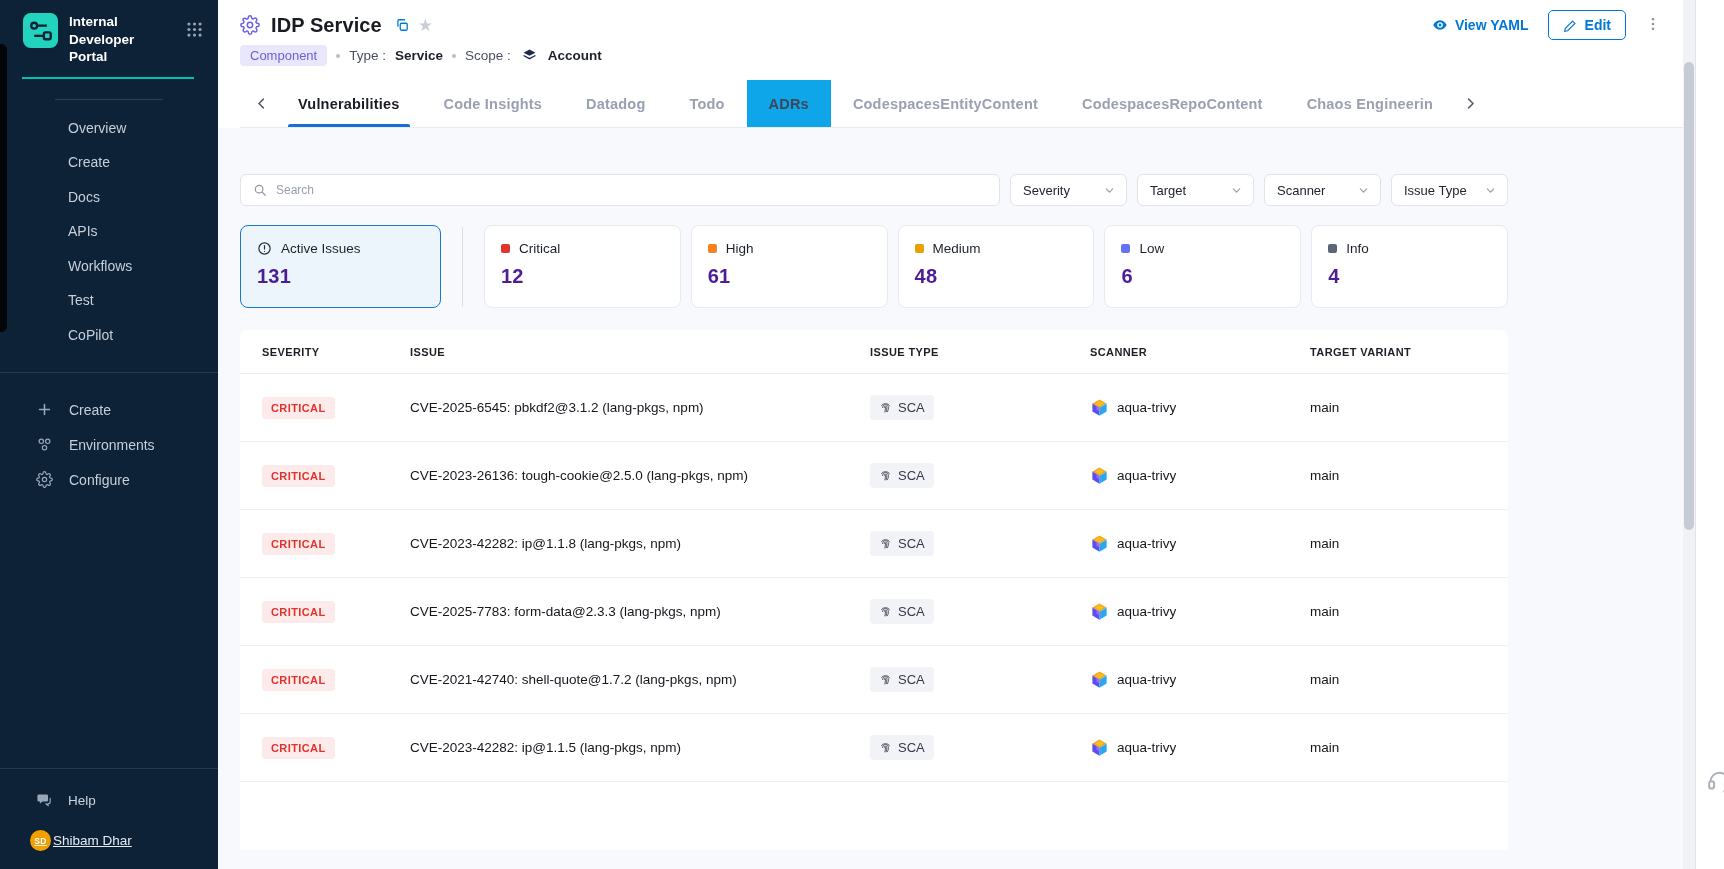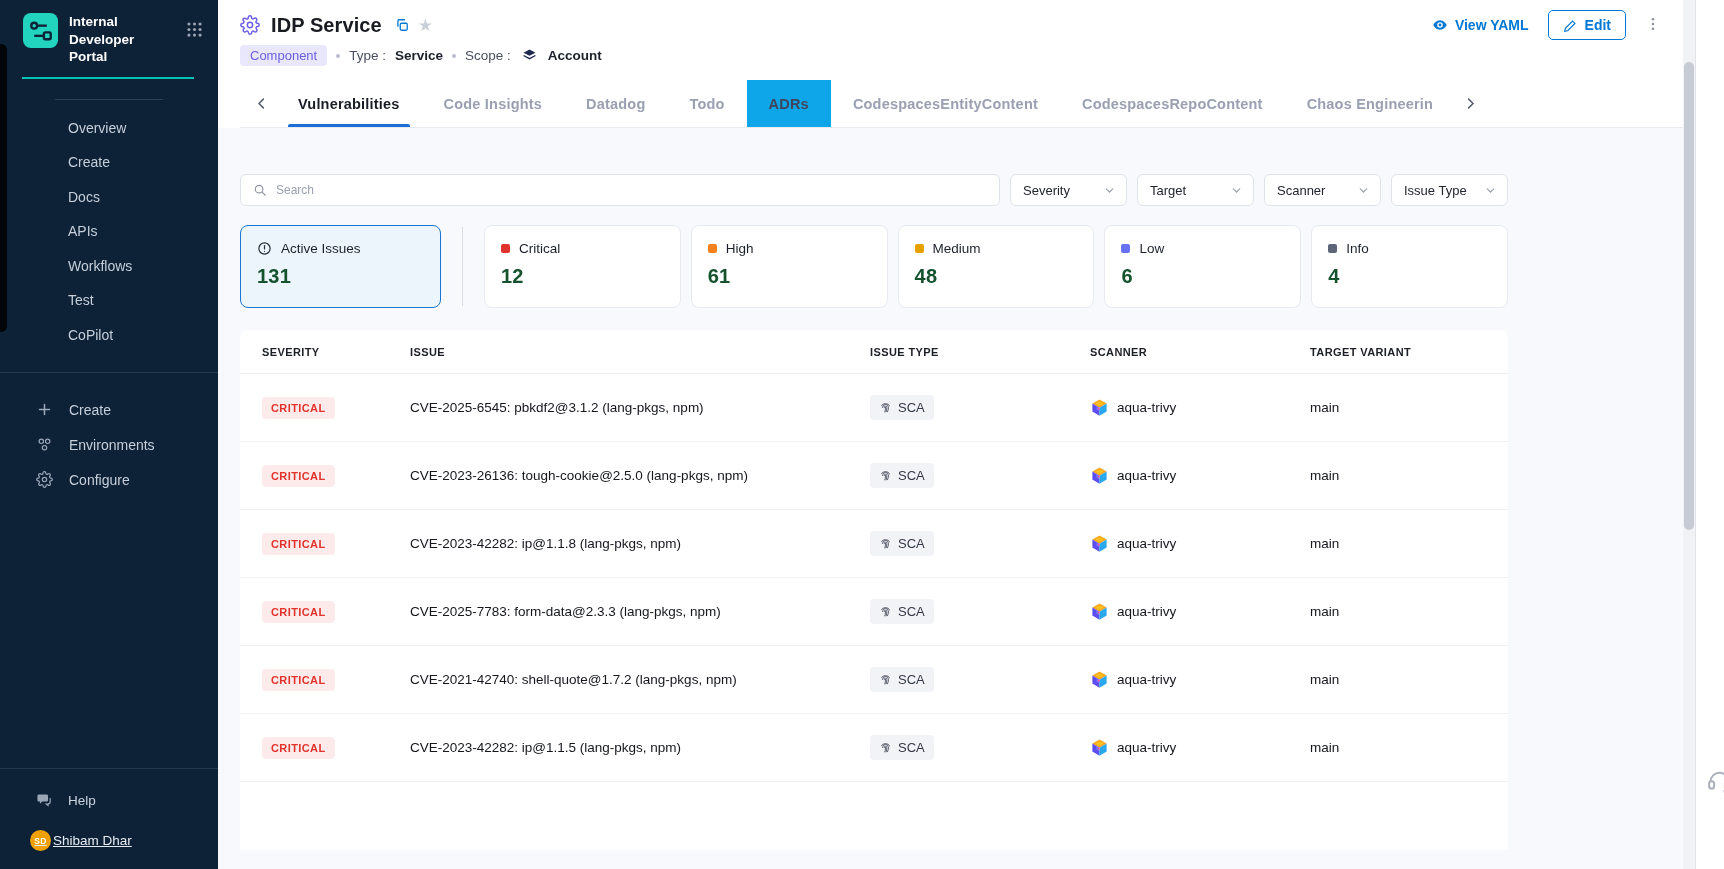--- a/index.html
+++ b/index.html
@@ -75,21 +75,21 @@
 
   .cards-row { display:flex; margin-top:19px; width:1268px; align-items:stretch; }
   .card { background:#fff; border:1px solid #e7eaf1; border-radius:8px; padding:15px 16px; height:83px; cursor:pointer; }
   .card.active-card { width:201px; border:1.5px solid #1976d2; background:#ecf4fc; }
   .cards-divider { width:1px; background:#d8dde6; margin:2px 21px; }
   .other-cards { flex:1; display:flex; gap:10px; }
   .card.plain { flex:1; }
   .card-top { display:flex; align-items:center; gap:9px; font-size:13.5px; color:#1d212b; }
   .card-top .a-icon { width:15px; height:15px; color:#252d3a; }
   .sev-dot { width:9px; height:9px; border-radius:2px; flex:none; }
-  .card-value { margin-top:9px; font-size:20px; font-weight:700; color:#14532d; letter-spacing:.2px; }
+  .card-value { margin-top:9px; font-size:20px; font-weight:700; color:#4c1d95; letter-spacing:.2px; }
 
   .table-card { background:#fff; border-radius:8px 8px 0 0; margin-top:22px; width:1268px; min-height:520px; }
   .t-head, .t-row { display:grid; grid-template-columns:148px 460px 220px 220px auto; padding-left:22px; align-items:center; }
   .t-head { height:44px; border-bottom:1px solid #ebedf2; }
   .th { font-size:11px; font-weight:700; color:#1d1f26; letter-spacing:.4px; }
   .t-row { height:68px; border-bottom:1px solid #eef0f4; }
   .badge-critical { display:inline-block; background:#fdeaea; color:#df332c; font-size:11px; font-weight:700; letter-spacing:.4px; padding:5px 9px; border-radius:4px; width:max-content; }
   .issue-text { font-size:13.5px; color:#15171c; }
   .type-pill { display:inline-flex; align-items:center; gap:6px; background:#f2f3f7; border-radius:4px; padding:5px 9px; font-size:13px; color:#343947; width:max-content; }
   .type-pill .a-icon { width:13px; height:13px; color:#4a5060; }

